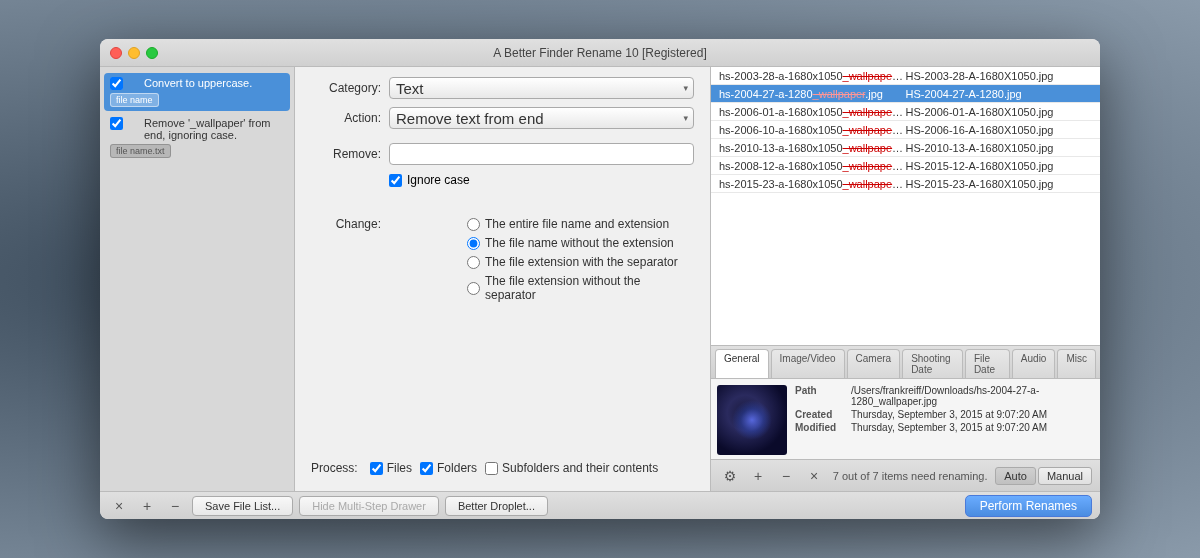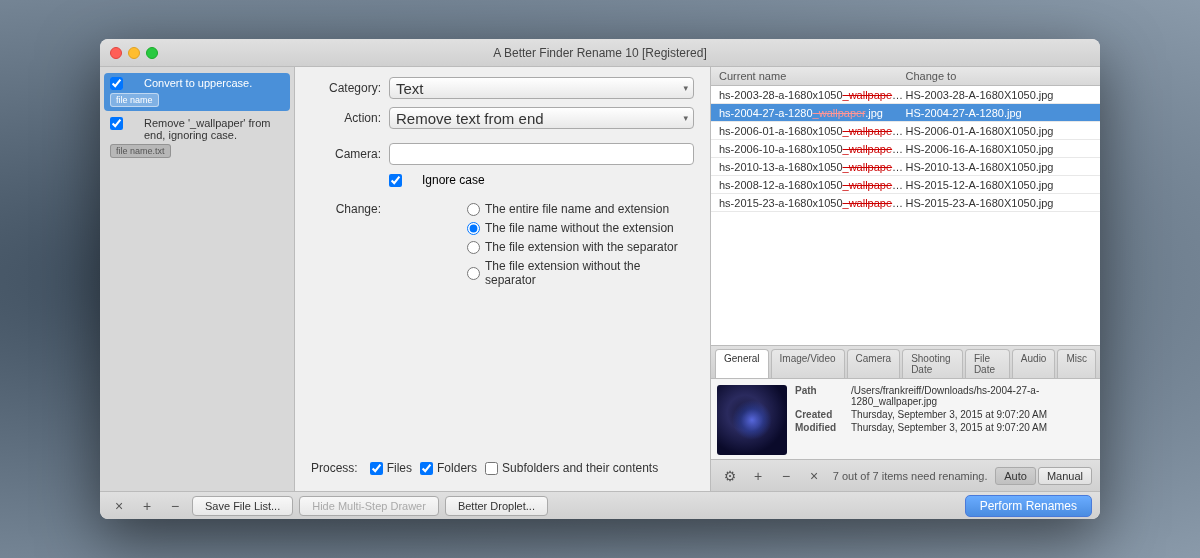--- a/index.html
+++ b/index.html
@@ -164,22 +164,22 @@
       border: 1px solid #aaa;
       border-radius: 4px;
       padding: 0 6px;
       font-size: 12px;
       background: white;
     }
     .checkbox-row {
       display: flex;
       align-items: center;
       margin-left: 78px;
-      margin-bottom: 9px;
-      gap: 20px;
+      margin-bottom: 24px;
+      gap: 5px;
       font-size: 12px;
     }
     .change-label {
       width: 70px;
       text-align: right;
       font-size: 12px;
       color: #333;
       margin-right: 8px;
       font-weight: 500;
     }
@@ -473,21 +473,21 @@
         <span class="form-label">Action:</span>
         <div class="form-select-wrapper">
           <select class="form-select">
             <option>Remove text from end</option>
           </select>
           <span class="select-arrow">▾</span>
         </div>
       </div>
 
       <div class="form-row" style="margin-top: 6px;">
-        <span class="form-label">Camera:</span>
+        <span class="form-label">Remove:</span>
         <input type="text" class="remove-input" style="">
       </div>
 
       <div class="checkbox-row">
         <input type="checkbox" checked="" style="">
         <span>Ignore case</span>
       </div>
 
       <div style="display:flex; margin-top: 6px;">
         <span class="change-label" style="margin-right:8px; text-align:right; font-weight:500; color:#333; font-size:12px; flex-shrink:0; width:70px;">Change:</span>
@@ -525,24 +525,20 @@
         </label>
         <label class="process-option">
           <input type="checkbox" style="">
           <span>Subfolders and their contents</span>
         </label>
       </div>
     </div>
 
     <div class="right-panel">
 
-      <div class="file-list-header">
-        <span class="col-header col-current">Current name</span>
-        <span class="col-header col-change">Change to</span>
-      </div>
 
       <div class="file-list">
 
         <div class="file-row">
           <div class="file-name">
             <span>hs-2003-28-a-1680x1050</span><span class="file-name-strikethrough">_wallpaper</span><span>.jpg</span>
           </div>
           <div class="file-change">HS-2003-28-A-1680X1050.jpg</div>
         </div>
 

